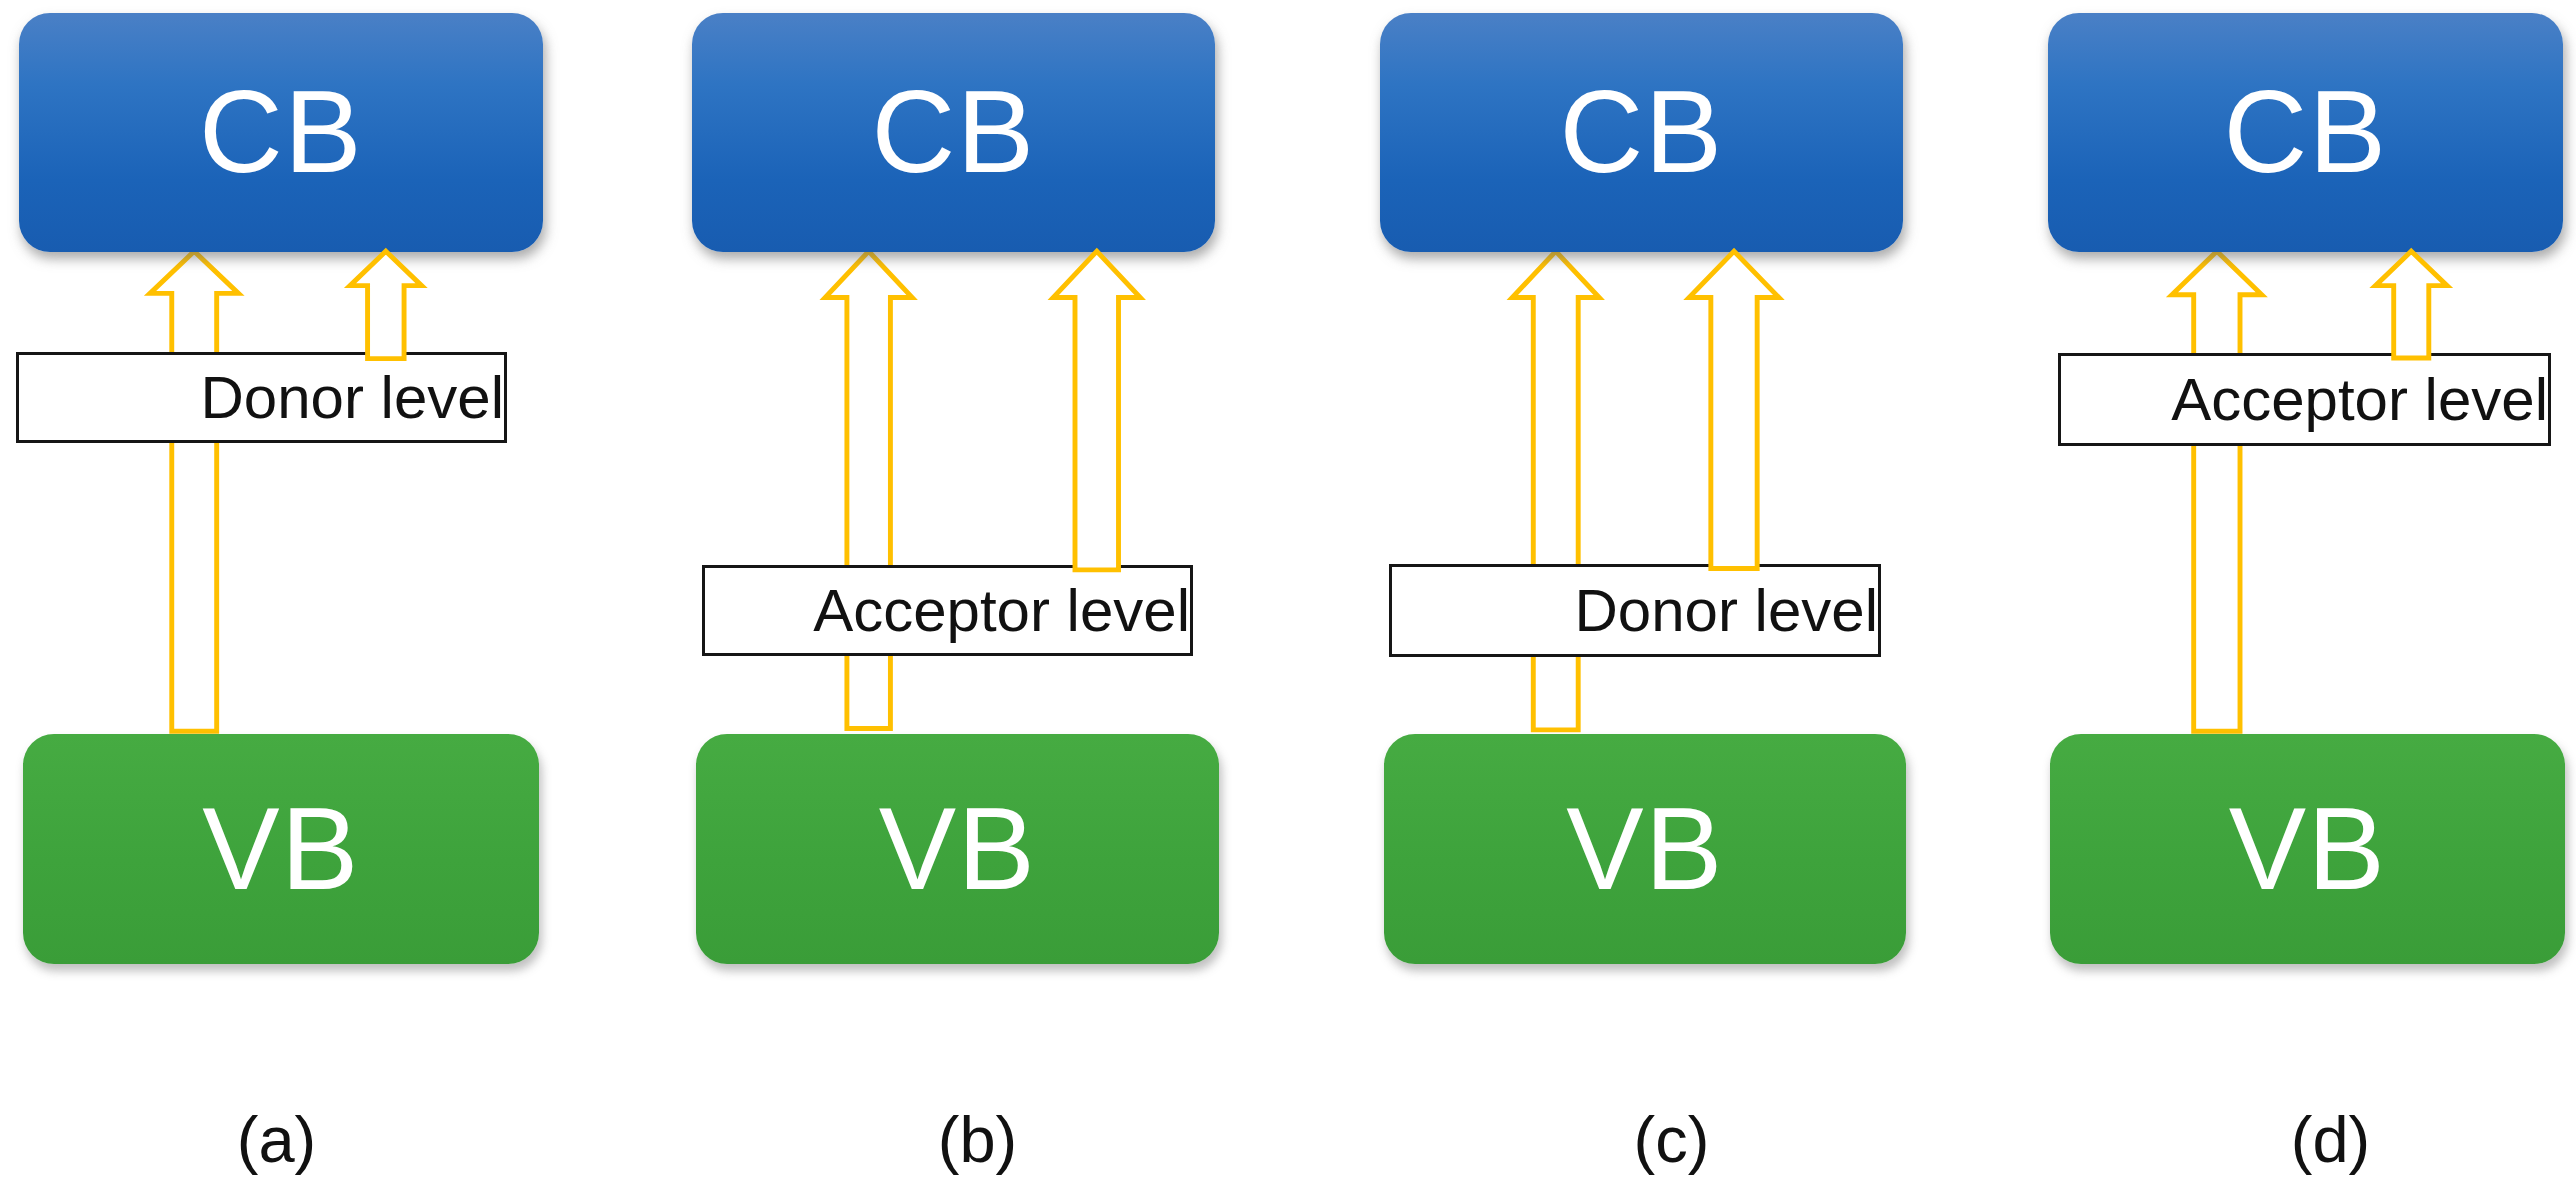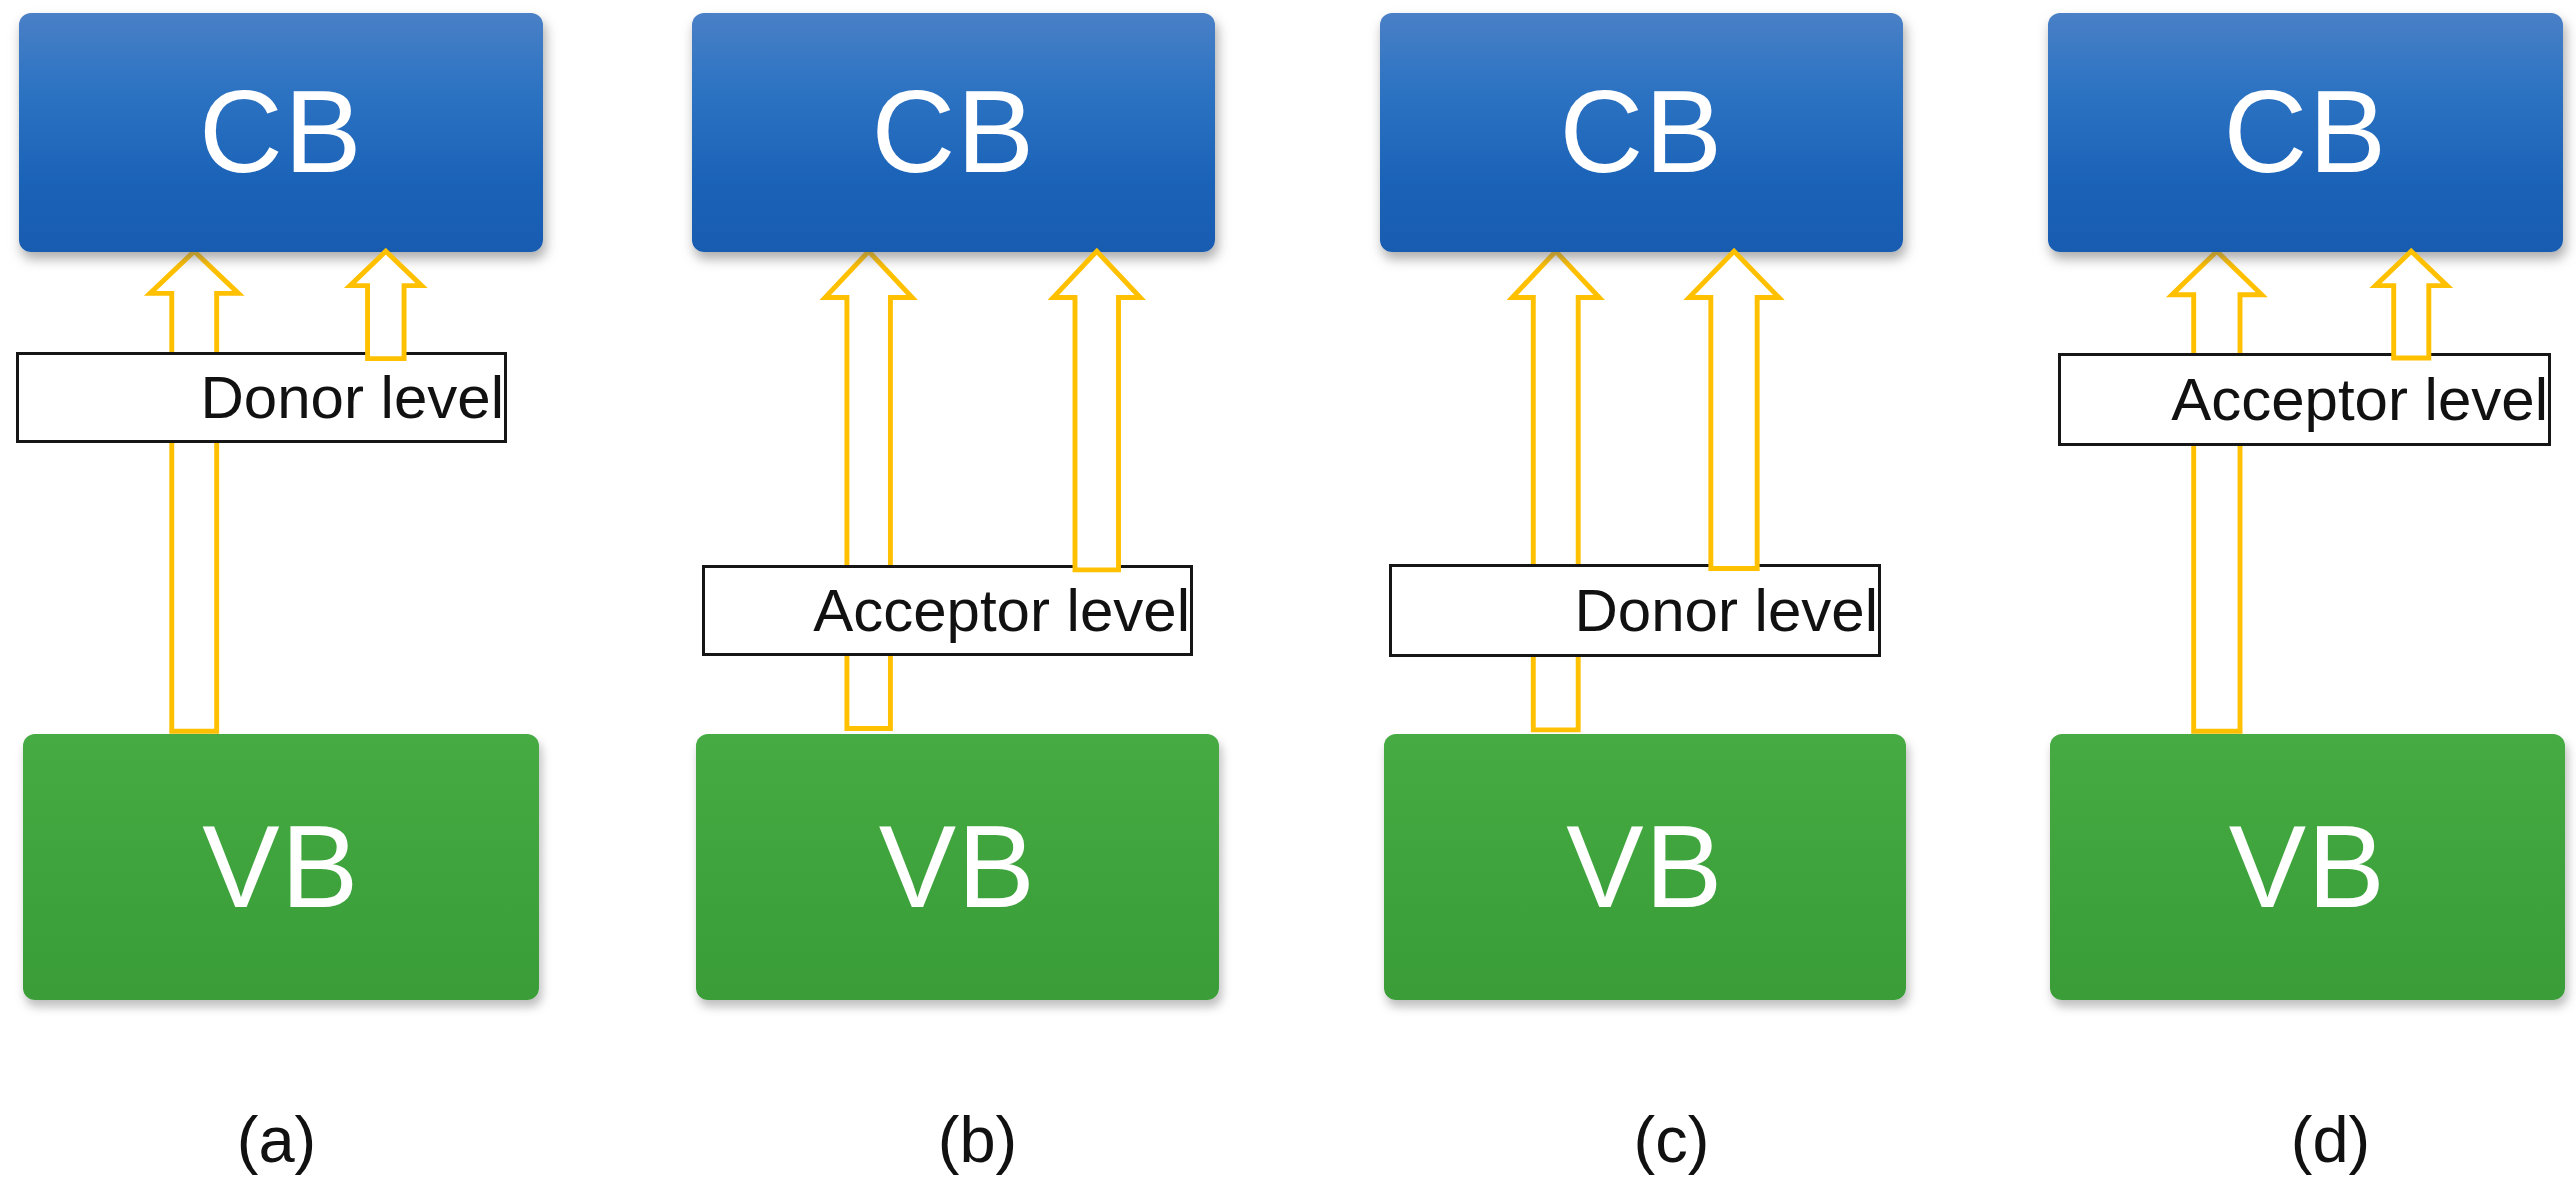--- a/index.html
+++ b/index.html
@@ -19,29 +19,29 @@
   .panel-a{left:0;width:644px;}
   .panel-b{left:644px;width:644px;}
   .panel-c{left:1288px;width:645px;}
   .panel-d{left:1932px;width:644px;}
 
   .band{
     position:absolute;
     display:flex;align-items:center;justify-content:center;
     color:#ffffff;
     font-size:116px;font-weight:300;letter-spacing:1.4px;
-    border-radius:12px;
+    border-radius:31px;
   }
   .cb{
     top:12.6px;height:239px;
     background:linear-gradient(180deg,#4a80c6 0%,#2e74c3 30%,#1b63b8 70%,#185cb0 100%);
     box-shadow:2.1px 7px 11.2px rgba(105,105,105,0.55);
   }
   .vb{
-    top:734px;height:266px;
+    top:734px;height:230px;
     background:linear-gradient(180deg,#46ab42 0%,#3ea33c 55%,#3a9d38 100%);
     box-shadow:2.1px 7px 9.8px rgba(115,115,115,0.45);
   }
   .cb-a{left:19px;width:524px;}   .vb-a{left:23px;width:516px;}
   .cb-b{left:48px;width:523px;}   .vb-b{left:52px;width:523px;}
   .cb-c{left:92px;width:523px;}  .vb-c{left:96px;width:522px;}
   .cb-d{left:116px;width:515px;}  .vb-d{left:118px;width:515px;}
 
   .level-label{
     position:absolute;

